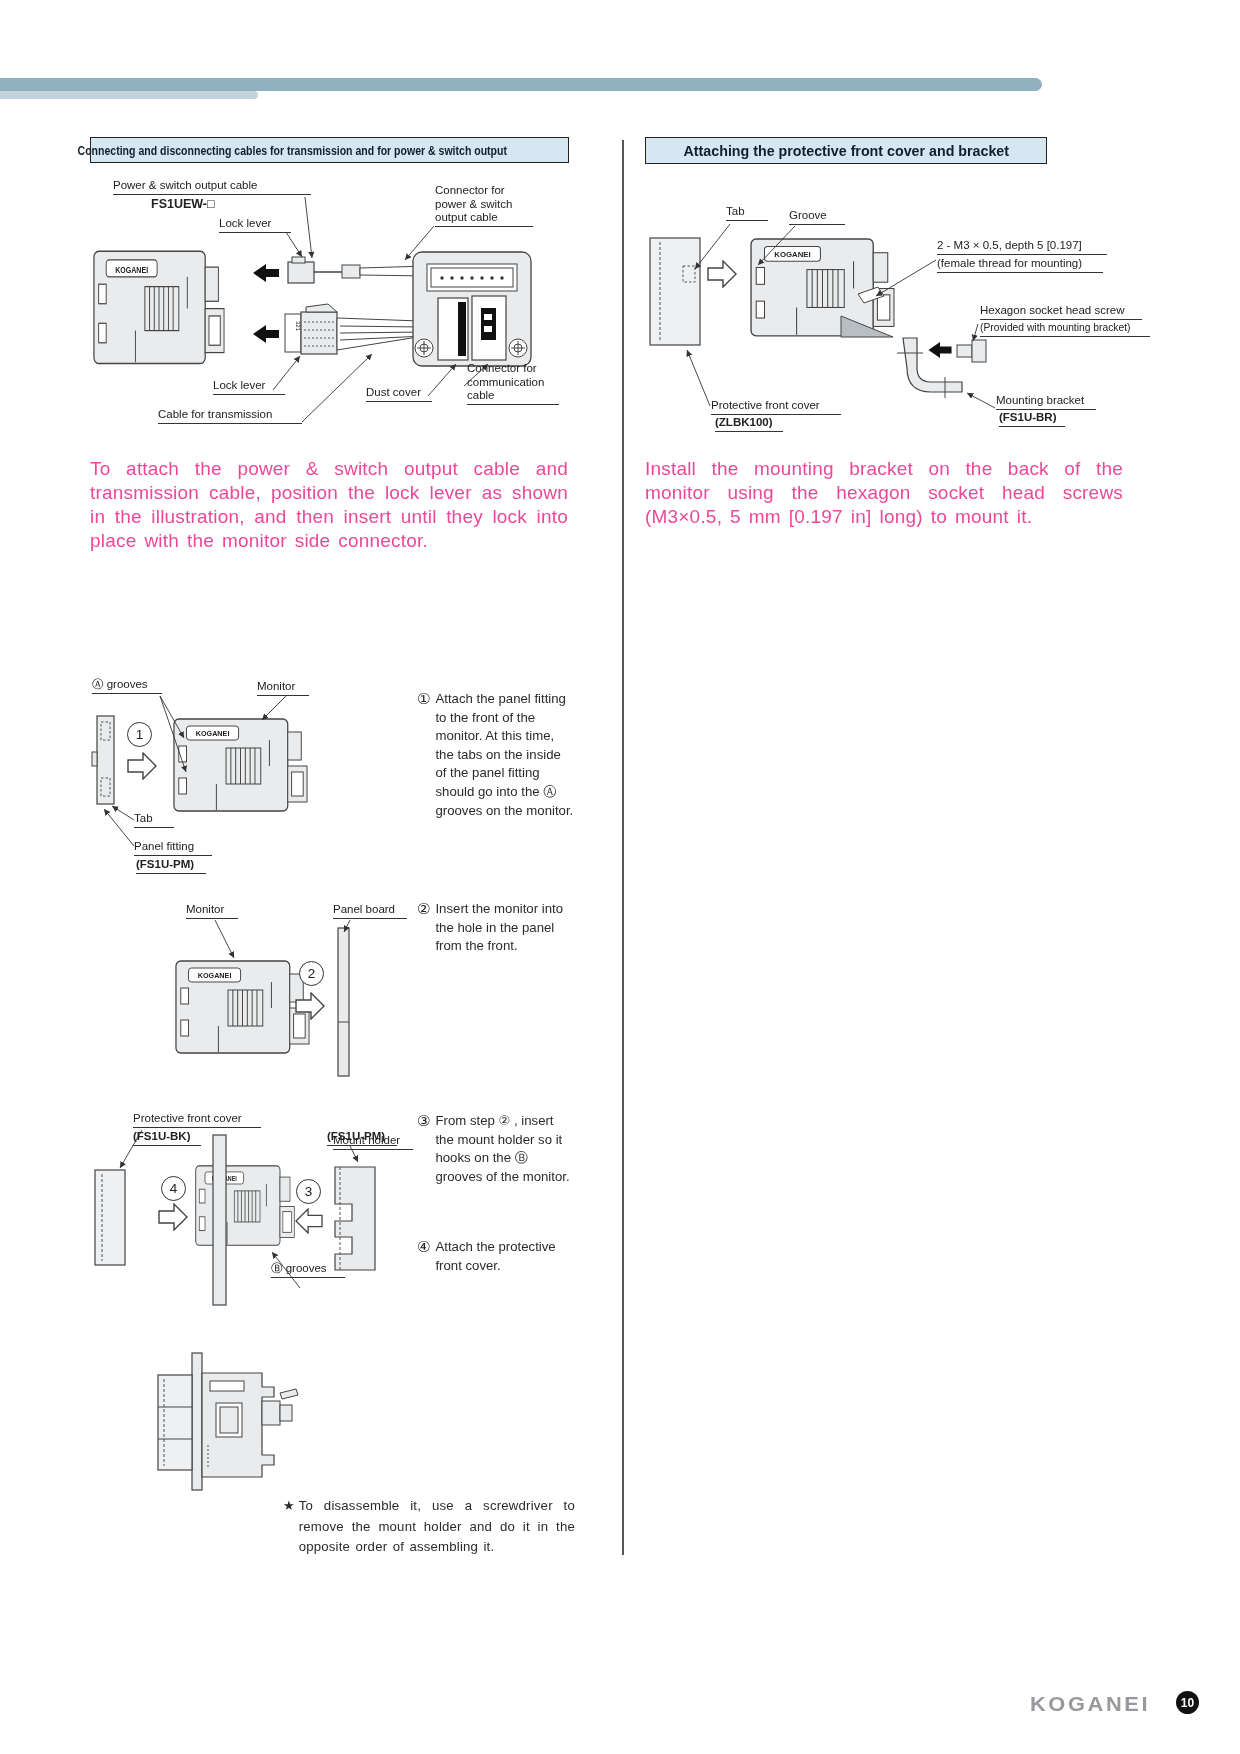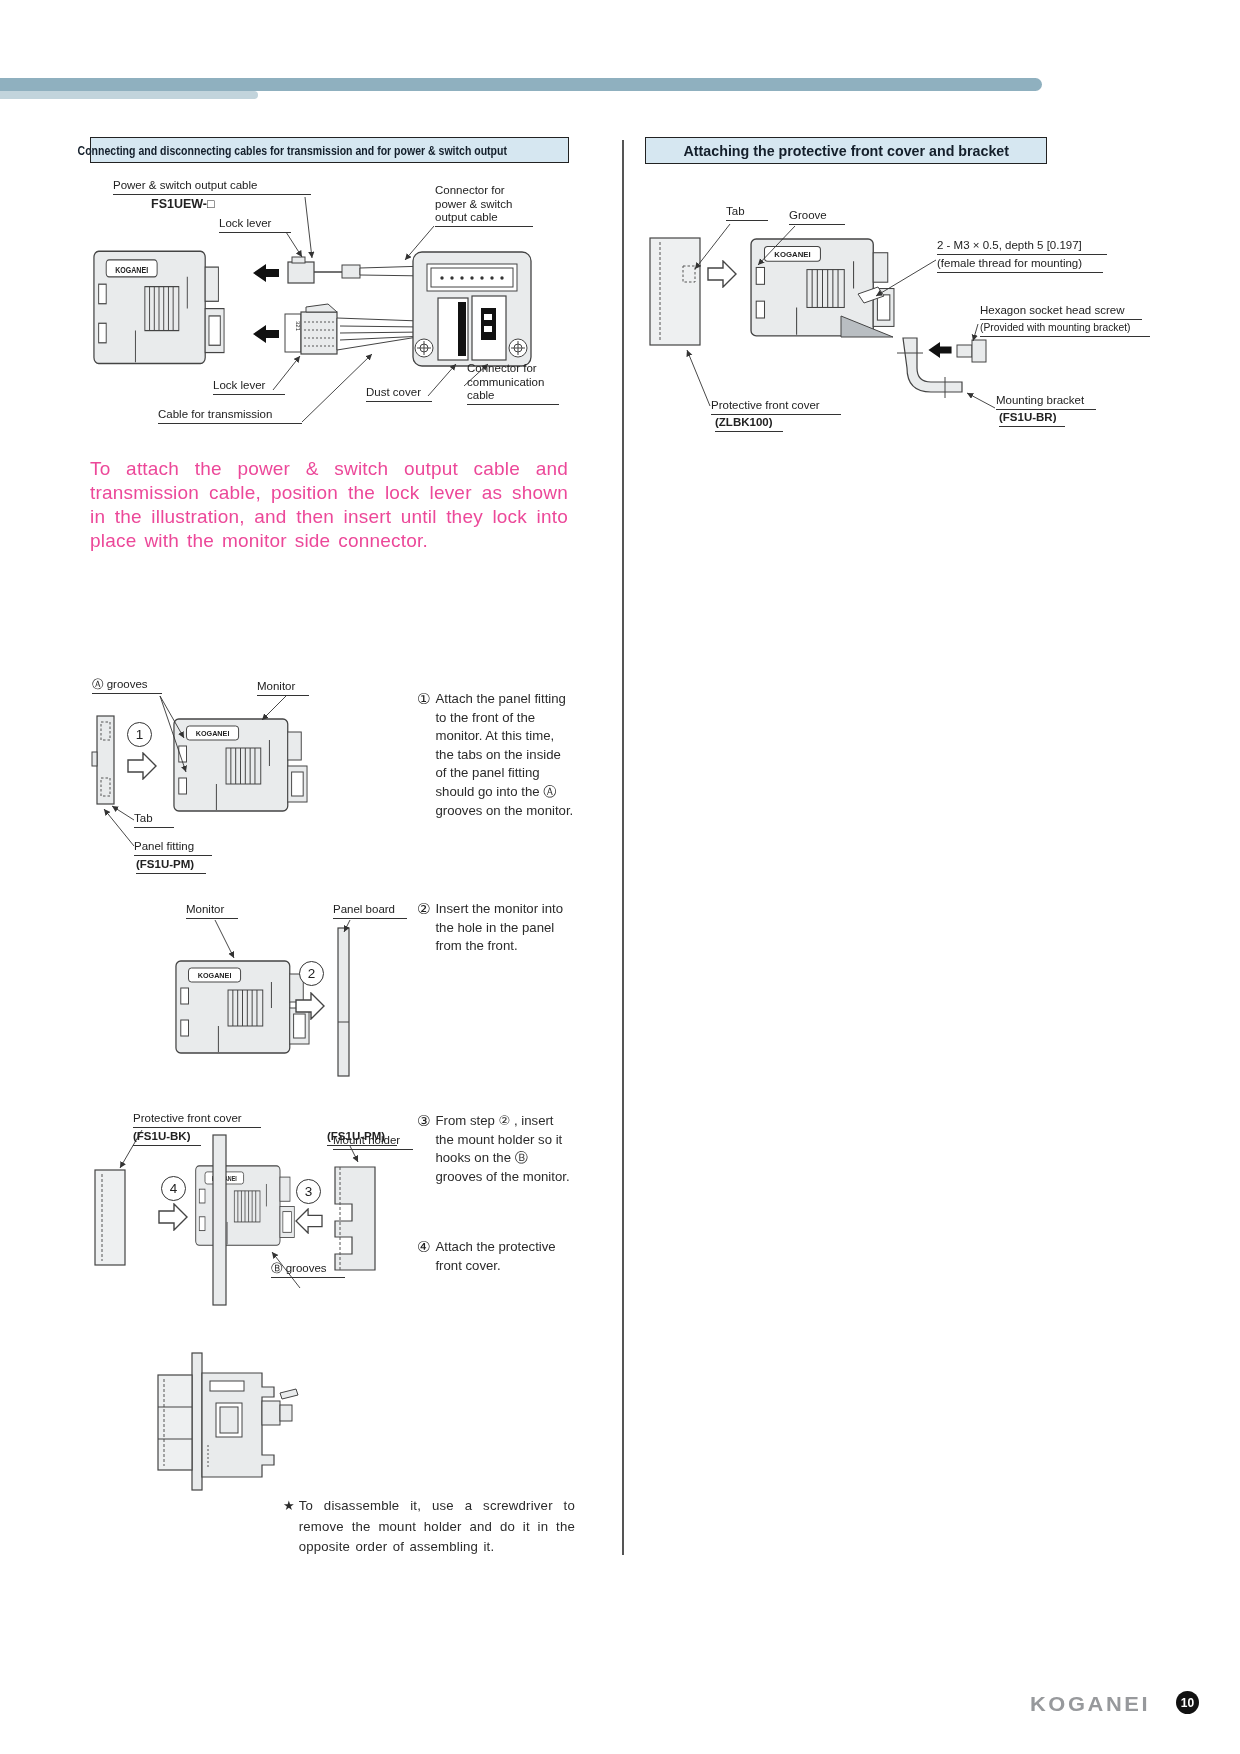--- a/index.html
+++ b/index.html
@@ -307,20 +307,21 @@
   <div class="lbl u" style="left:937px;top:239px;width:168px;">2 - M3 × 0.5, depth 5 [0.197]</div>
   <div class="lbl u" style="left:937px;top:257px;width:164px;">(female thread for mounting)</div>
   <div class="lbl u" style="left:980px;top:304px;width:160px;">Hexagon socket head screw</div>
   <div class="lbl u" style="left:980px;top:321px;width:168px;font-size:10.3px;">(Provided with mounting bracket)</div>
   <div class="lbl u" style="left:711px;top:399px;width:128px;">Protective front cover</div>
   <div class="lbl model u" style="left:715px;top:416px;width:66px;">(ZLBK100)</div>
   <div class="lbl u" style="left:996px;top:394px;width:98px;">Mounting bracket</div>
   <div class="lbl model u" style="left:999px;top:411px;width:64px;">(FS1U-BR)</div>
 
   <div class="bodytext" style="left:645px;top:457px;">
+    <p>Install the mounting bracket on the back of the monitor using the hexagon socket head screws (M3×0.5, 5 mm [0.197 in] long) to mount it.</p>
   </div>
 
   <div class="brandlogo">KOGANEI</div>
   <div class="pagedot">
     <span>10</span>
   </div>
 
 </div>
 
 </body></html>

